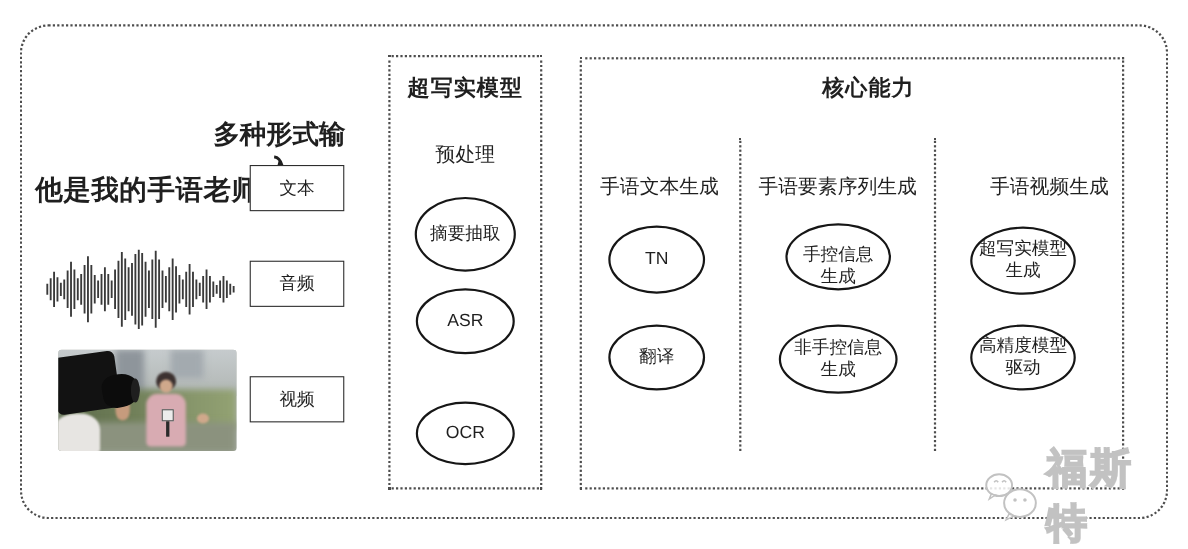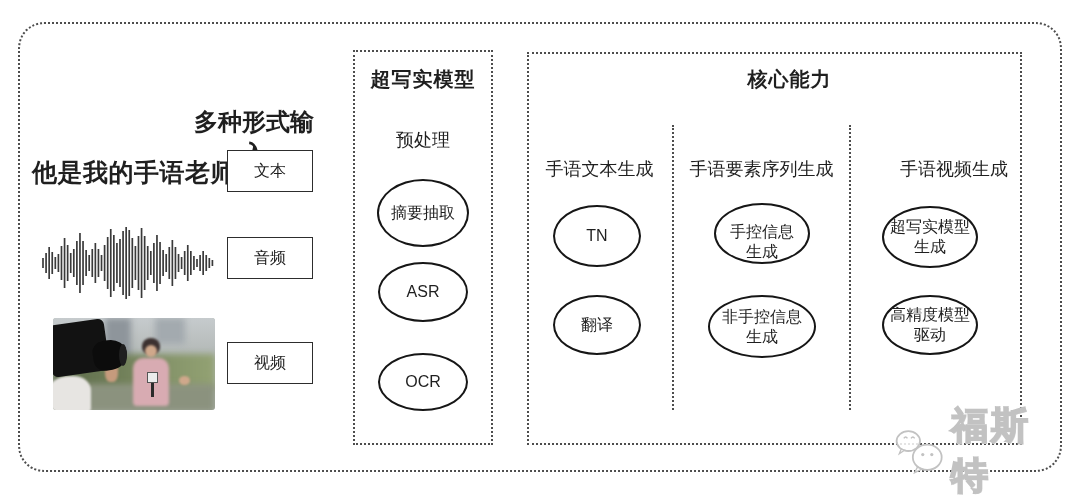--- a/index.html
+++ b/index.html
@@ -182,21 +182,21 @@
 <div class="abs dash-box scene-box"></div>
 <div class="abs section-title scene-title">超写实模型</div>
 <div class="abs sub-label" style="left:353px; top:128px; width:140px;">预处理</div>
 
 <div class="abs node" style="left:377px; top:179px; width:92px; height:68px;text-align:center;">
   <span class="node-label">摘要抽取</span>
 </div>
 <div class="abs node" style="left:378px; top:262px; width:90px; height:60px;">
   <span class="node-label">ASR</span>
 </div>
-<div class="abs node" style="left:378px; top:353px; width:90px; height:58px;">
+<div class="abs node" style="left:378px; top:365px; width:90px; height:58px;">
   <span class="node-label">OCR</span>
 </div>
 
 <div class="abs dash-box core-box"></div>
 <div class="abs section-title core-title">核心能力</div>
 <div class="abs col-divider divider-1"></div>
 <div class="abs col-divider divider-2"></div>
 
 <div class="abs col-header" style="left:527px; top:157px; width:145px;">手语文本生成</div>
 <div class="abs node" style="left:553px; top:205px; width:88px; height:62px;">

